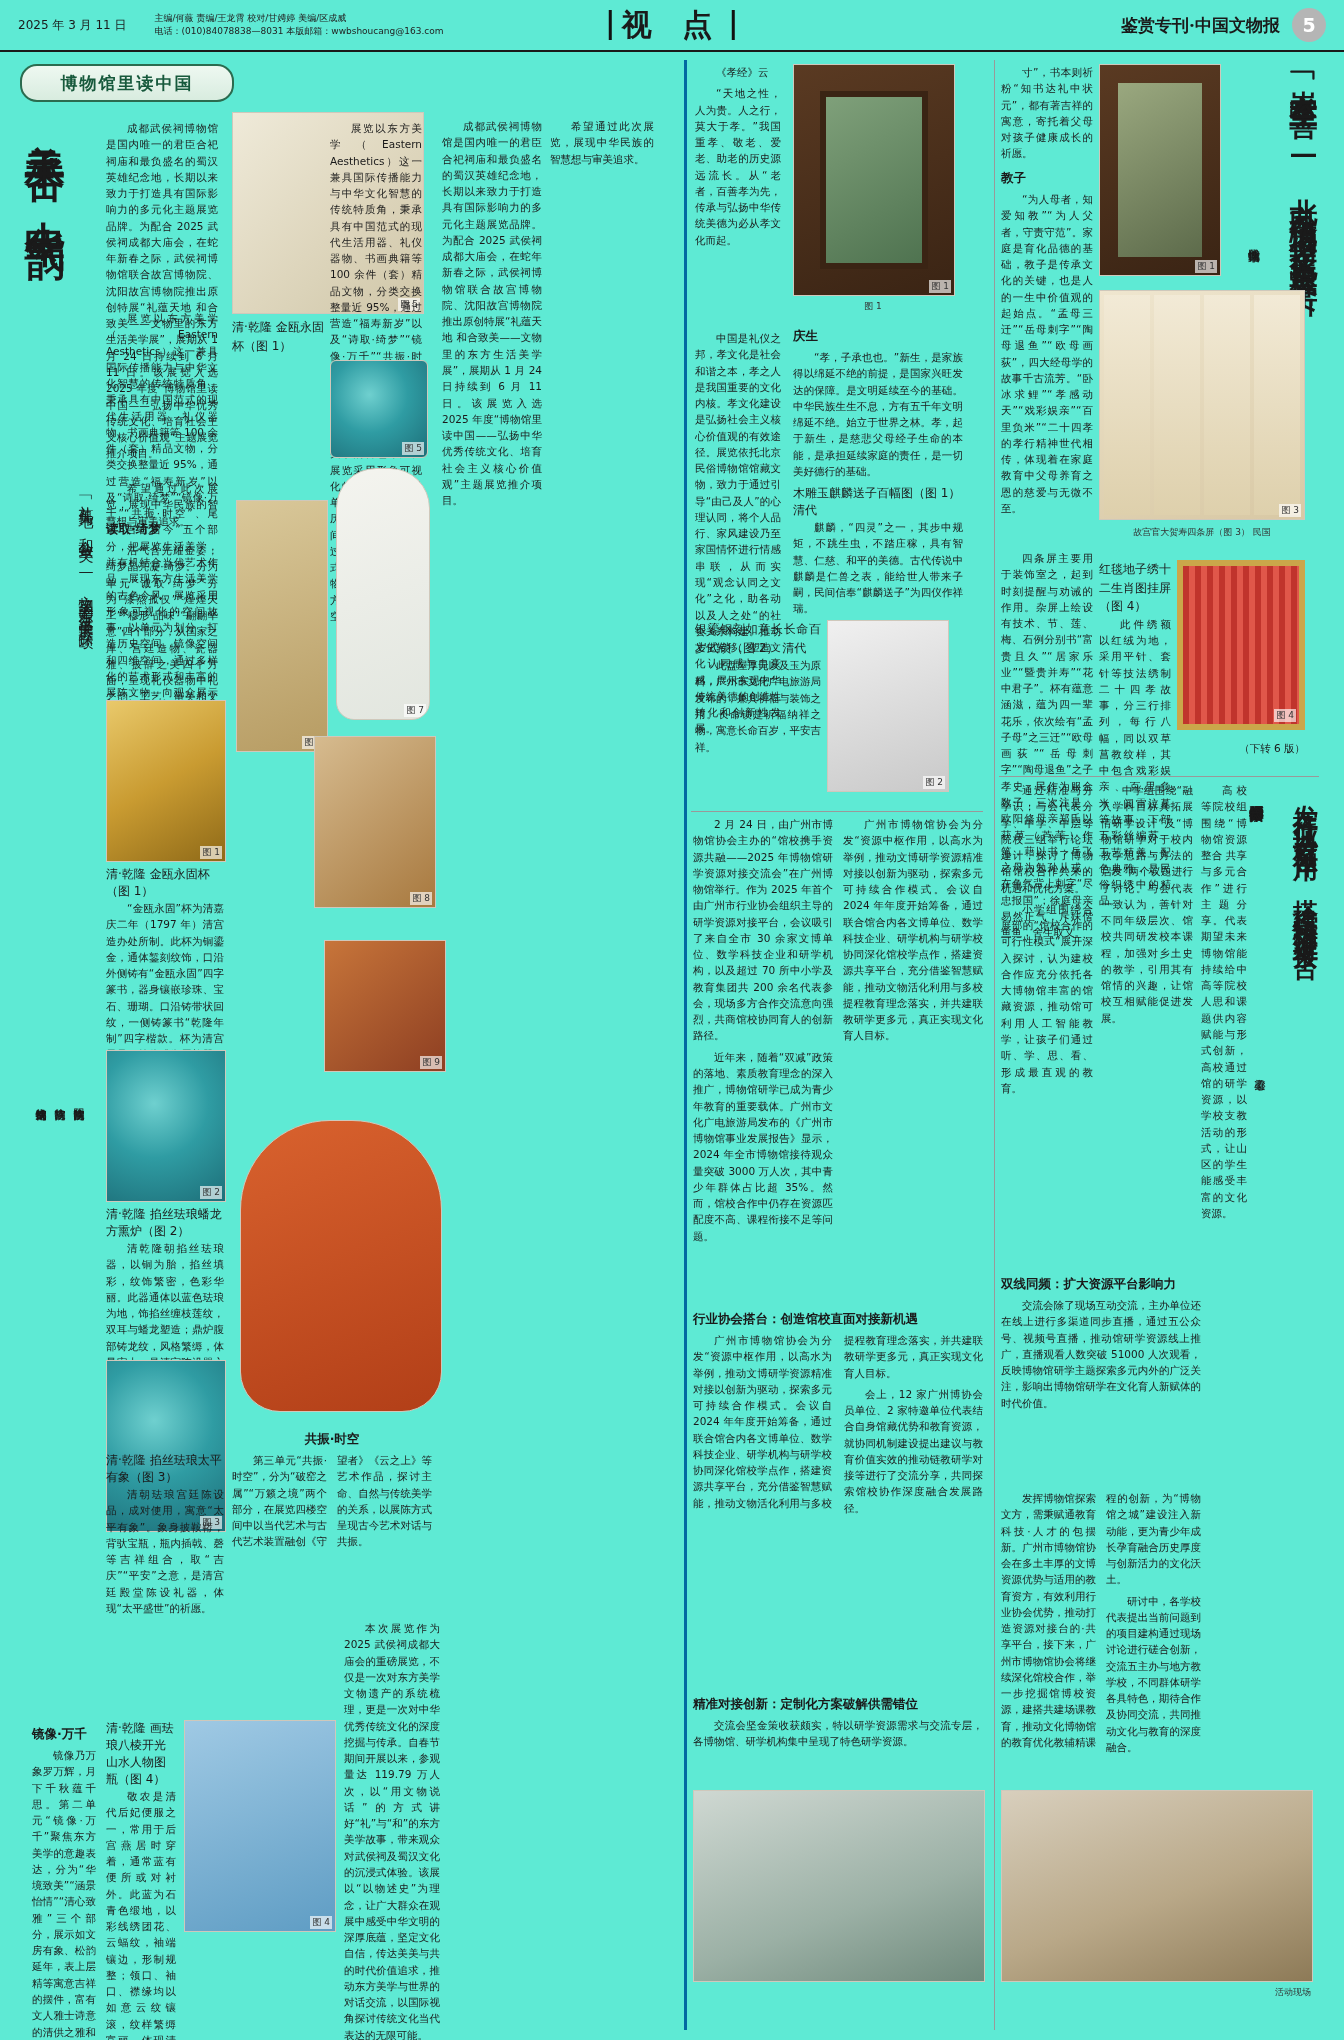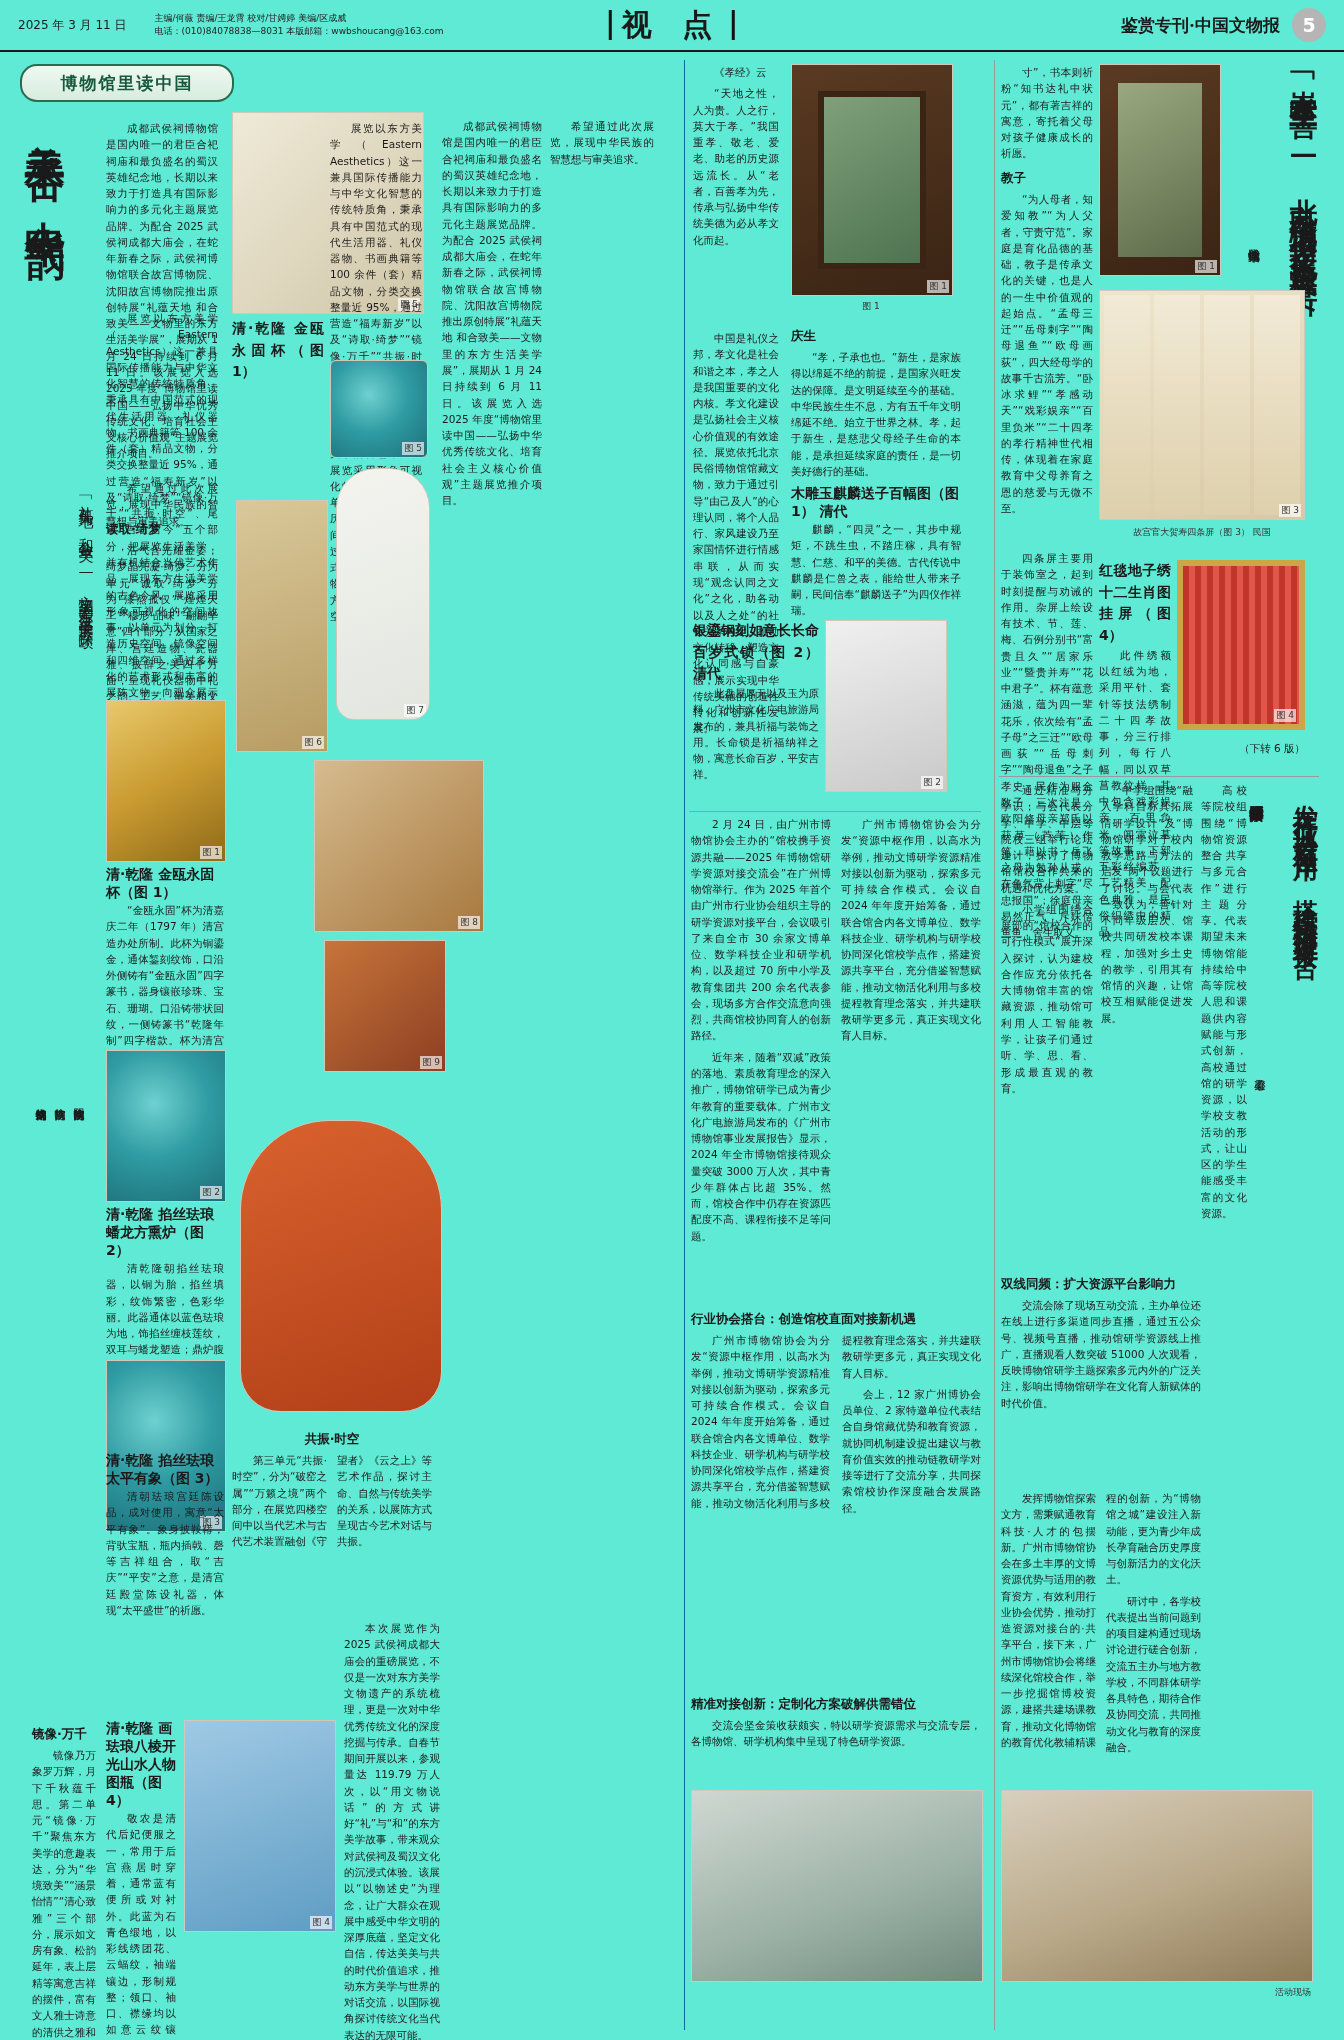--- a/index.html
+++ b/index.html
@@ -13,37 +13,37 @@
   .mast-center{position:absolute;left:50%;transform:translateX(-50%);display:flex;align-items:center;gap:10px;}
   .mast-center .bar{width:3px;height:30px;background:#111;}
   .mast-title{font-size:30px;font-weight:bold;letter-spacing:10px;font-family:"DejaVu Serif","Liberation Serif",serif;}
   .mast-right{margin-left:auto;display:flex;align-items:center;gap:12px;}
   .mast-pub{font-size:17px;font-weight:bold;font-family:"DejaVu Serif","Liberation Serif",serif;white-space:nowrap;}
   .pagenum{width:34px;height:34px;border-radius:50%;background:#b5b5b5;color:#fff;display:flex;align-items:center;justify-content:center;font-size:19px;font-weight:bold;}
 
   
   .body{display:flex;height:1988px;box-sizing:border-box;padding:8px 14px 10px 14px;gap:10px;}
   .colL{width:660px;position:relative;}
-  .colM{width:300px;position:relative;border-left:1px solid #0369a1;padding-left:2px;box-sizing:border-box;}
+  .colM{width:300px;position:relative;border-left:3px solid #0369a1;padding-left:2px;box-sizing:border-box;}
   .colR{width:330px;position:relative;border-left:1px solid #999;padding-left:8px;box-sizing:border-box;}
 
   
   .banner{width:210px;height:34px;border:2px solid #2b6b4f;border-radius:17px;display:flex;align-items:center;justify-content:center;font-size:17px;font-weight:bold;color:#17593c;background:linear-gradient(180deg,#eef8f1,#d8ecdf);letter-spacing:2px;margin:4px 0 8px 6px;}
 
   
   .vhead{writing-mode:vertical-rl;text-orientation:upright;font-family:"DejaVu Serif","Liberation Serif",serif;font-weight:bold;letter-spacing:6px;}
   .vhead.big{font-size:40px;line-height:1.18;}
   .vhead.sub{font-size:15px;letter-spacing:3px;font-weight:normal;}
   .vtxt{writing-mode:vertical-rl;text-orientation:upright;}
 
   .txt{font-size:10.5px;line-height:1.55;text-align:justify;}
   .txt p{margin:0 0 5px 0;text-indent:2em;}
   .sec-h{font-size:12.5px;font-weight:bold;margin:6px 0 4px 0;}
   .cap{font-size:9px;color:#333;text-align:center;margin-top:2px;}
-  .lbl{font-size:14px;font-weight:bold;}
+  .lbl{font-size:12px;font-weight:normal;}
 
   
   .ph{background:#e8e4dc;border:1px solid #cfc8bb;position:relative;overflow:hidden;}
   .ph .fignum{position:absolute;right:3px;bottom:2px;font-size:9px;color:#333;background:rgba(255,255,255,.65);padding:0 2px;}
   .jade{background:linear-gradient(135deg,#efead9,#ded6bd 55%,#cfc6a8);}
   .gold{background:linear-gradient(150deg,#e9c96b,#c99b31 50%,#8f6a18);}
   .enamel{background:radial-gradient(circle at 40% 35%,#6fd0cf,#2f9ca3 45%,#1d6e78);}
   .porc{background:linear-gradient(160deg,#f4f4ef,#e2e6df);}
   .crane{background:linear-gradient(160deg,#d9c89a,#b79c63);}
   .stone{background:linear-gradient(140deg,#d6bb8f,#a8793f);}
@@ -179,21 +179,21 @@
       </div>
 
       <div class="fl ph crane" style="left:222px;top:440px;width:90px;height:250px;">
         <div class="fignum">图 6</div>
       </div>
 
       <div class="fl ph porc" style="left:322px;top:408px;width:92px;height:250px;border-radius:40px 40px 18px 18px;">
         <div class="fignum">图 7</div>
       </div>
 
-      <div class="fl ph stone" style="left:300px;top:700px;width:120px;height:170px;padding-left:48px;">
+      <div class="fl ph stone" style="left:300px;top:676px;width:120px;height:170px;">
         <div class="fignum">图 8</div>
       </div>
 
       <div class="fl ph seal" style="left:310px;top:880px;width:120px;height:130px;">
         <div class="fignum">图 9</div>
       </div>
 
       <div class="fl ph vase" style="left:226px;top:1060px;width:200px;height:290px;border-radius:90px 90px 40px 40px;"></div>
 
       <div class="fl" style="left:218px;top:1365px;width:200px;">

